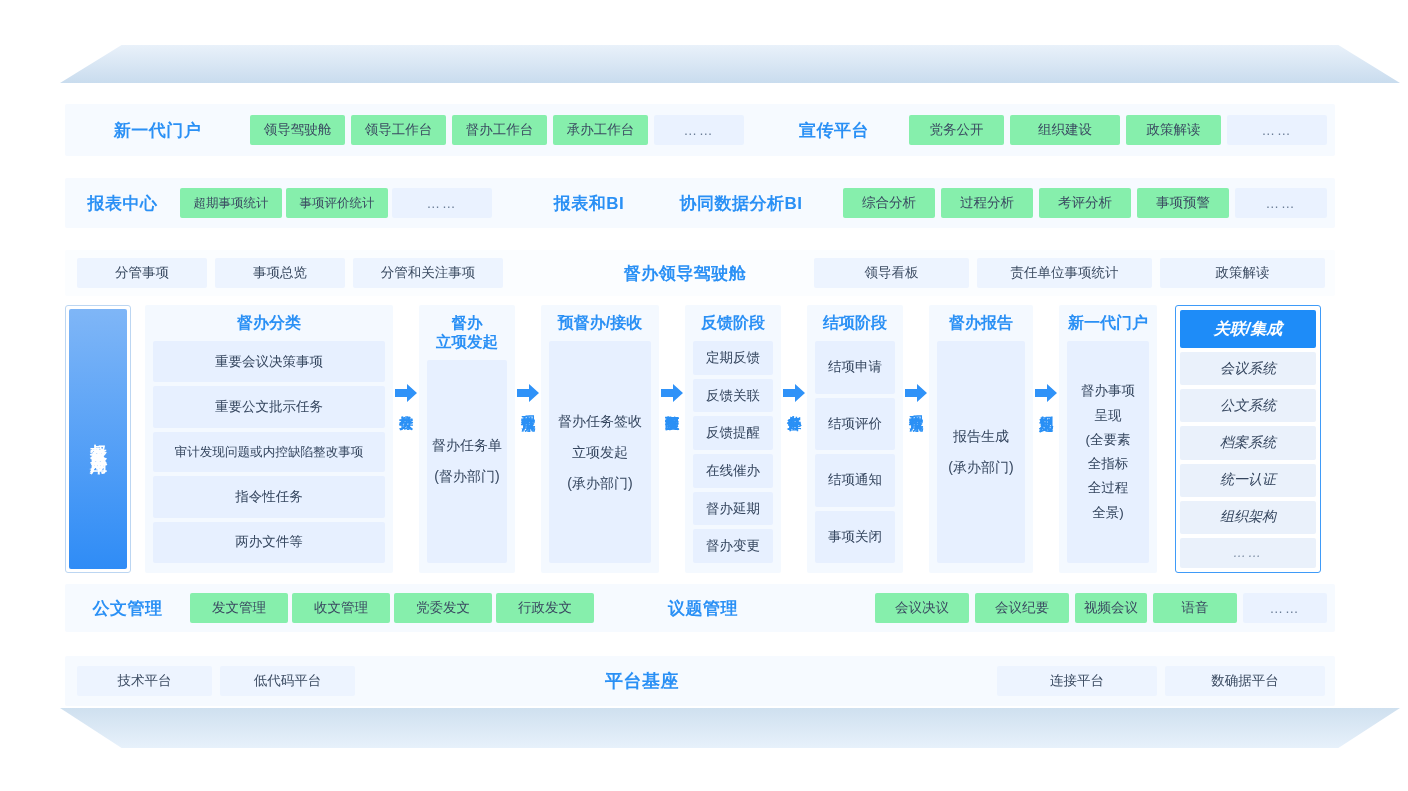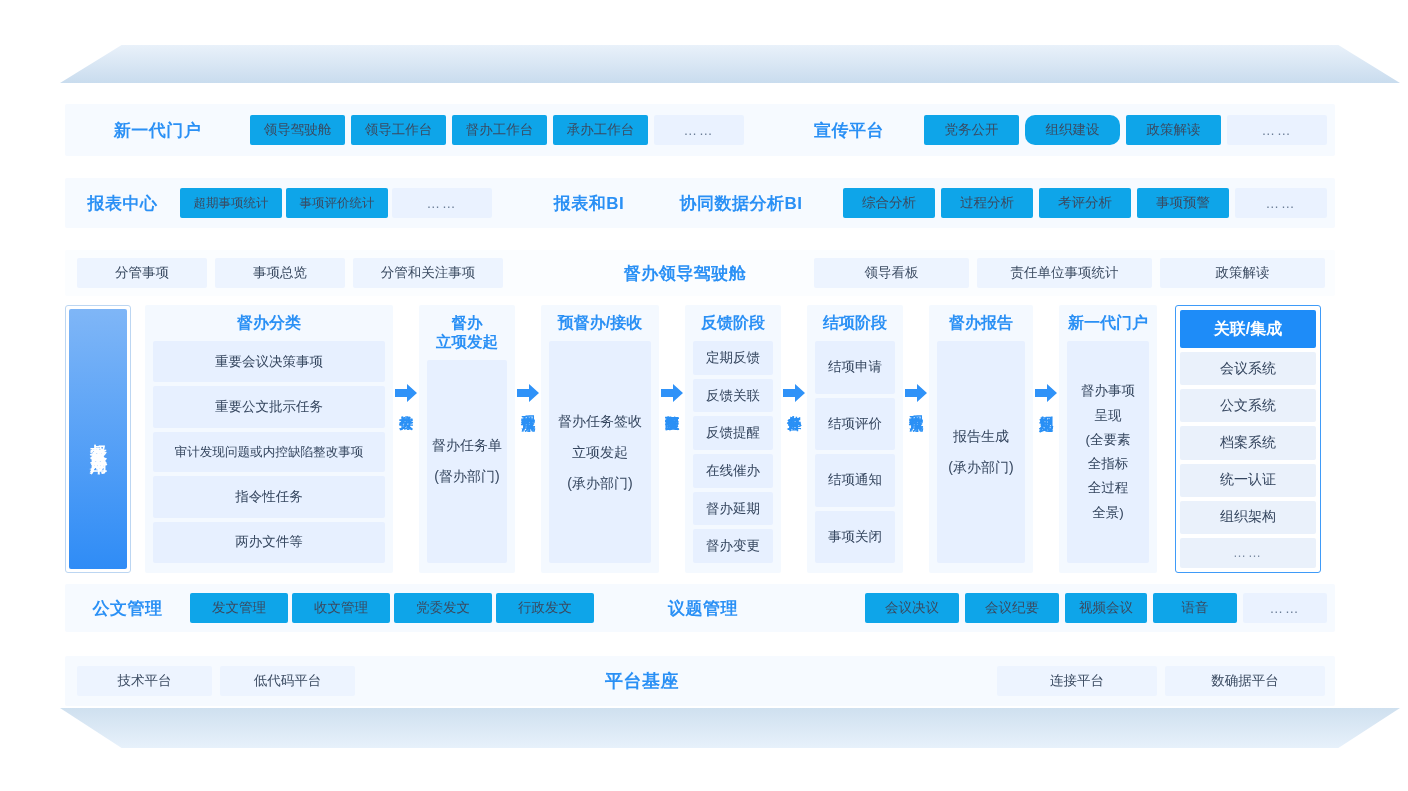--- a/index.html
+++ b/index.html
@@ -35,21 +35,21 @@
   }
   .row.white{background:#fbfdff;}
 
   .sect-title{
     color:#2a90f5;font-weight:bold;font-size:17px;
     letter-spacing:.5px;white-space:nowrap;
     text-align:center;
   }
 
   .chip{
-    background:#0ea5e9;
+    background:#86efac;
     color:#3a4a61;
     font-size:13.5px;
     height:30px;
     display:flex;align-items:center;justify-content:center;
     border-radius:2px;
     white-space:nowrap;
   }
   .chip.pale{background:#eaf2ff;color:#6a7d96;letter-spacing:2px;}
   .chip.lite{background:#edf4ff;}
 
@@ -158,21 +158,21 @@
     <div style="width:6px;"></div>
     <div class="chip" style="width:95px;font-family:Liberation Serif, serif;">督办工作台</div>
     <div style="width:6px;"></div>
     <div class="chip" style="width:95px;">承办工作台</div>
     <div style="width:6px;"></div>
     <div class="chip pale" style="width:90px;">……</div>
     <div class="spacer"></div>
     <div class="sect-title" style="width:150px;">宣传平台</div>
     <div class="chip" style="width:95px;">党务公开</div>
     <div style="width:6px;"></div>
-    <div class="chip" style="width:95px;border-radius:10px;">组织建设</div>
+    <div class="chip" style="width:110px;">组织建设</div>
     <div style="width:6px;"></div>
     <div class="chip" style="width:95px;">政策解读</div>
     <div style="width:6px;"></div>
     <div class="chip pale" style="width:100px;">……</div>
     <div style="width:8px;"></div>
   </div>
 
   <div class="row" style="top:178px;height:50px;">
     <div class="sect-title" style="width:115px;">报表中心</div>
     <div class="chip tight" style="width:102px;font-size:12.5px;">超期事项统计</div>
@@ -351,21 +351,21 @@
             <span>(全要素</span>
             <span>全指标</span>
             <span>全过程</span>
             <span>全景)</span>
           </div>
         </div>
       </div>
 
       <div style="width:18px;"></div>
 
-      <div class="intg" style="width:146px;">
+      <div class="intg" style="width:146px;font-style:italic;">
         <div class="intg-head">关联/集成</div>
         <div class="intg-body">
           <div class="intg-cell">会议系统</div>
           <div class="intg-cell">公文系统</div>
           <div class="intg-cell">档案系统</div>
           <div class="intg-cell">统一认证</div>
           <div class="intg-cell">组织架构</div>
           <div class="intg-cell dots">……</div>
         </div>
       </div>
@@ -382,21 +382,21 @@
     <div class="chip" style="width:98px;">党委发文</div>
     <div style="width:4px;"></div>
     <div class="chip" style="width:98px;">行政发文</div>
     <div style="width:44px;"></div>
     <div class="sect-title" style="width:130px;">议题管理</div>
     <div class="spacer"></div>
     <div class="chip" style="width:94px;">会议决议</div>
     <div style="width:6px;"></div>
     <div class="chip" style="width:94px;">会议纪要</div>
     <div style="width:6px;"></div>
-    <div class="chip" style="width:82px;">视频会议</div>
+    <div class="chip" style="width:72px;">视频会议</div>
     <div style="width:6px;"></div>
     <div class="chip" style="width:84px;">语音</div>
     <div style="width:6px;"></div>
     <div class="chip pale" style="width:84px;">……</div>
     <div style="width:8px;"></div>
   </div>
 
   <div class="row" style="top:656px;height:50px;">
     <div style="width:12px;"></div>
     <div class="chip lite" style="width:135px;">技术平台</div>

